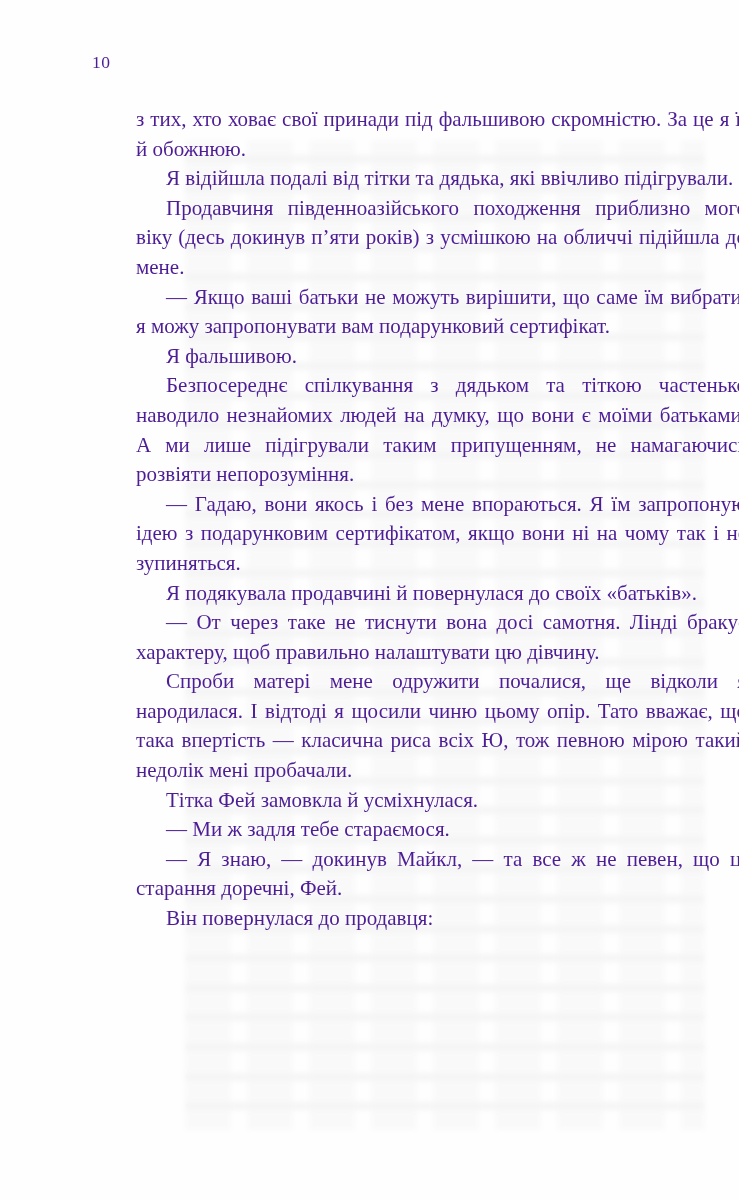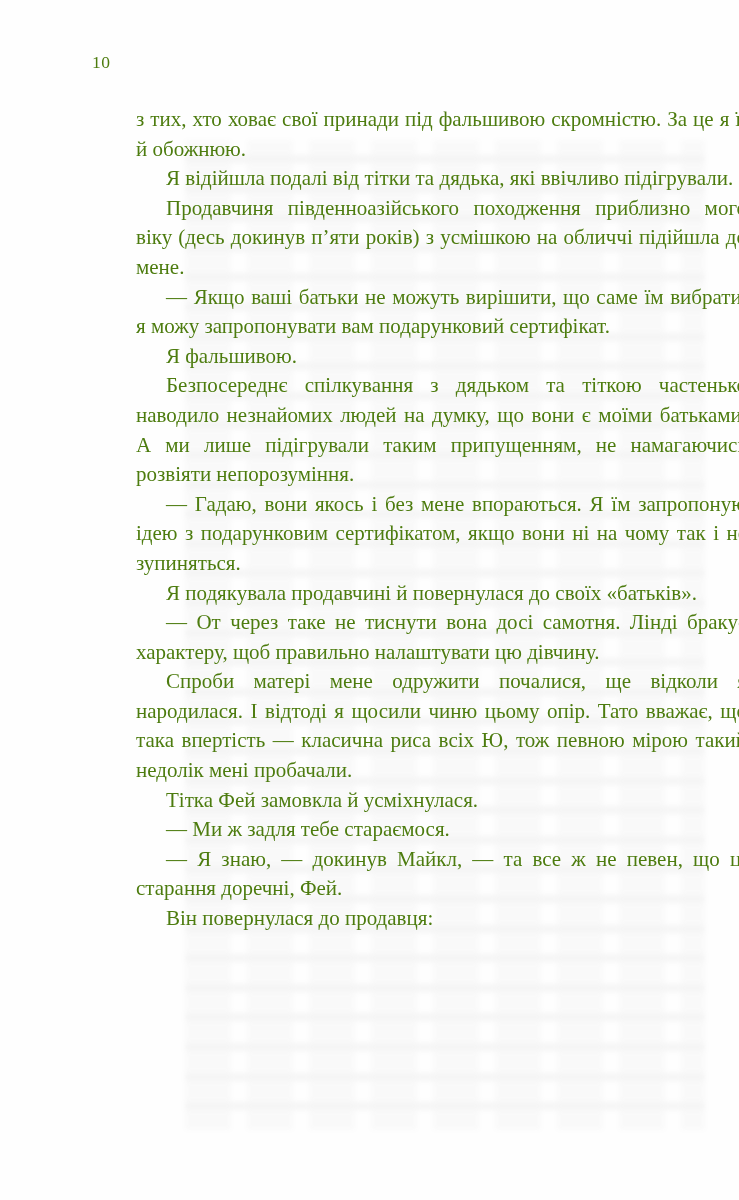--- a/index.html
+++ b/index.html
@@ -7,21 +7,21 @@
     padding: 0;
     background: #ffffff;
   }
   .page {
     position: relative;
     width: 739px;
     height: 1200px;
     background: #fefefe;
     overflow: hidden;
     font-family: "Liberation Serif", "DejaVu Serif", serif;
-    color: #4d7c0f;
+    color: #4c1d95;
   }
   
   .bleed {
     position: absolute;
     top: 140px;
     bottom: 70px;
     left: 185px;
     right: 34px;
     background:
       repeating-linear-gradient(to bottom,

